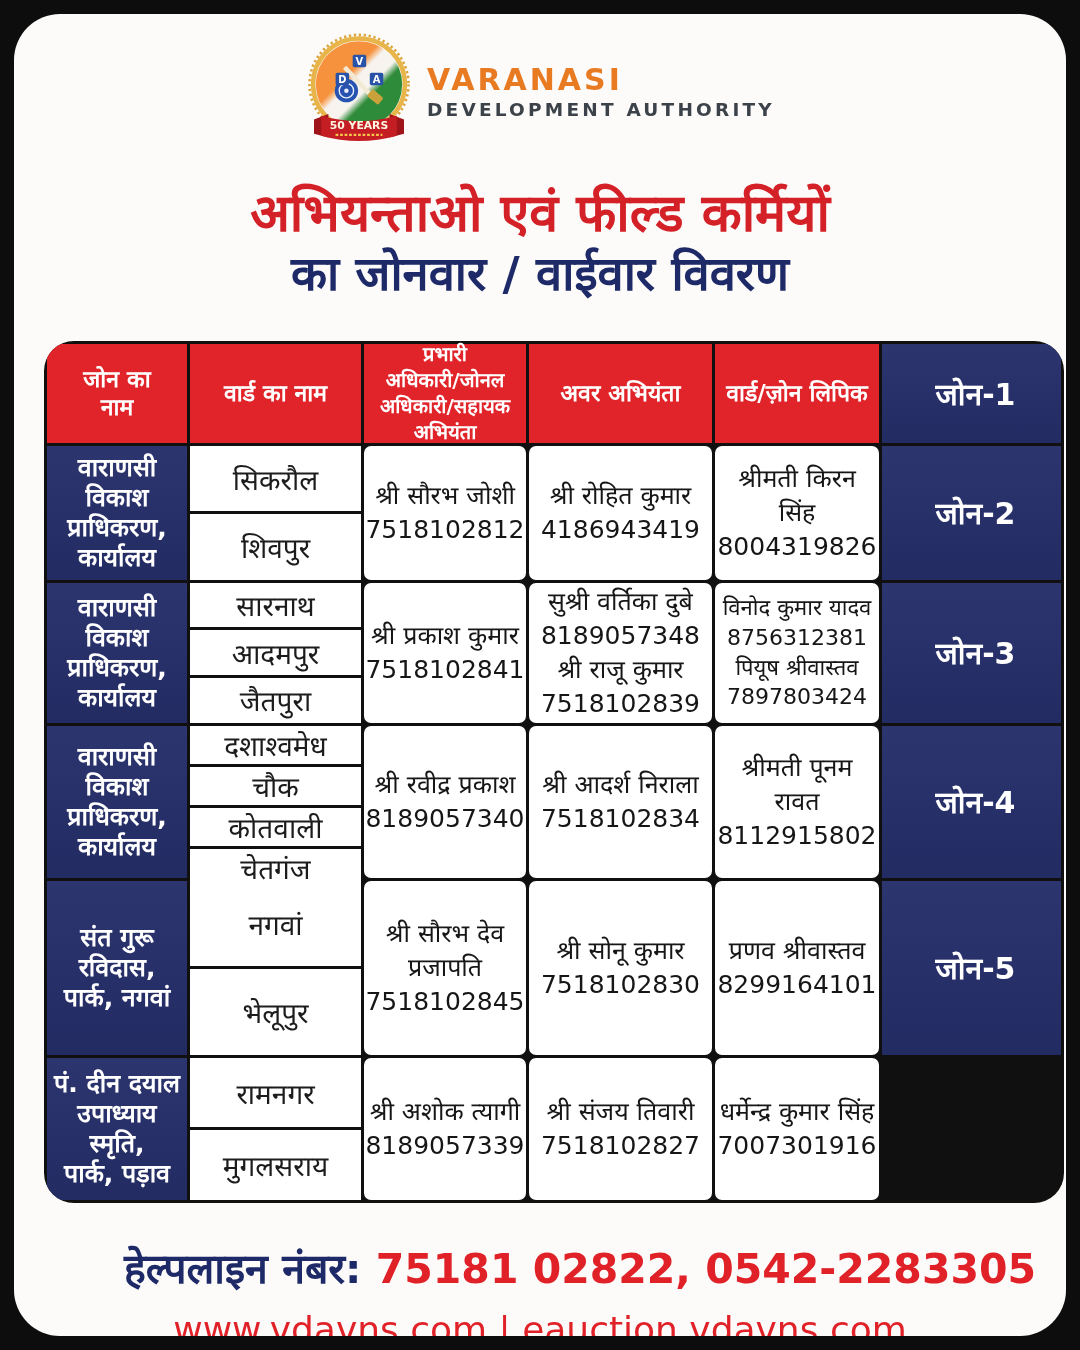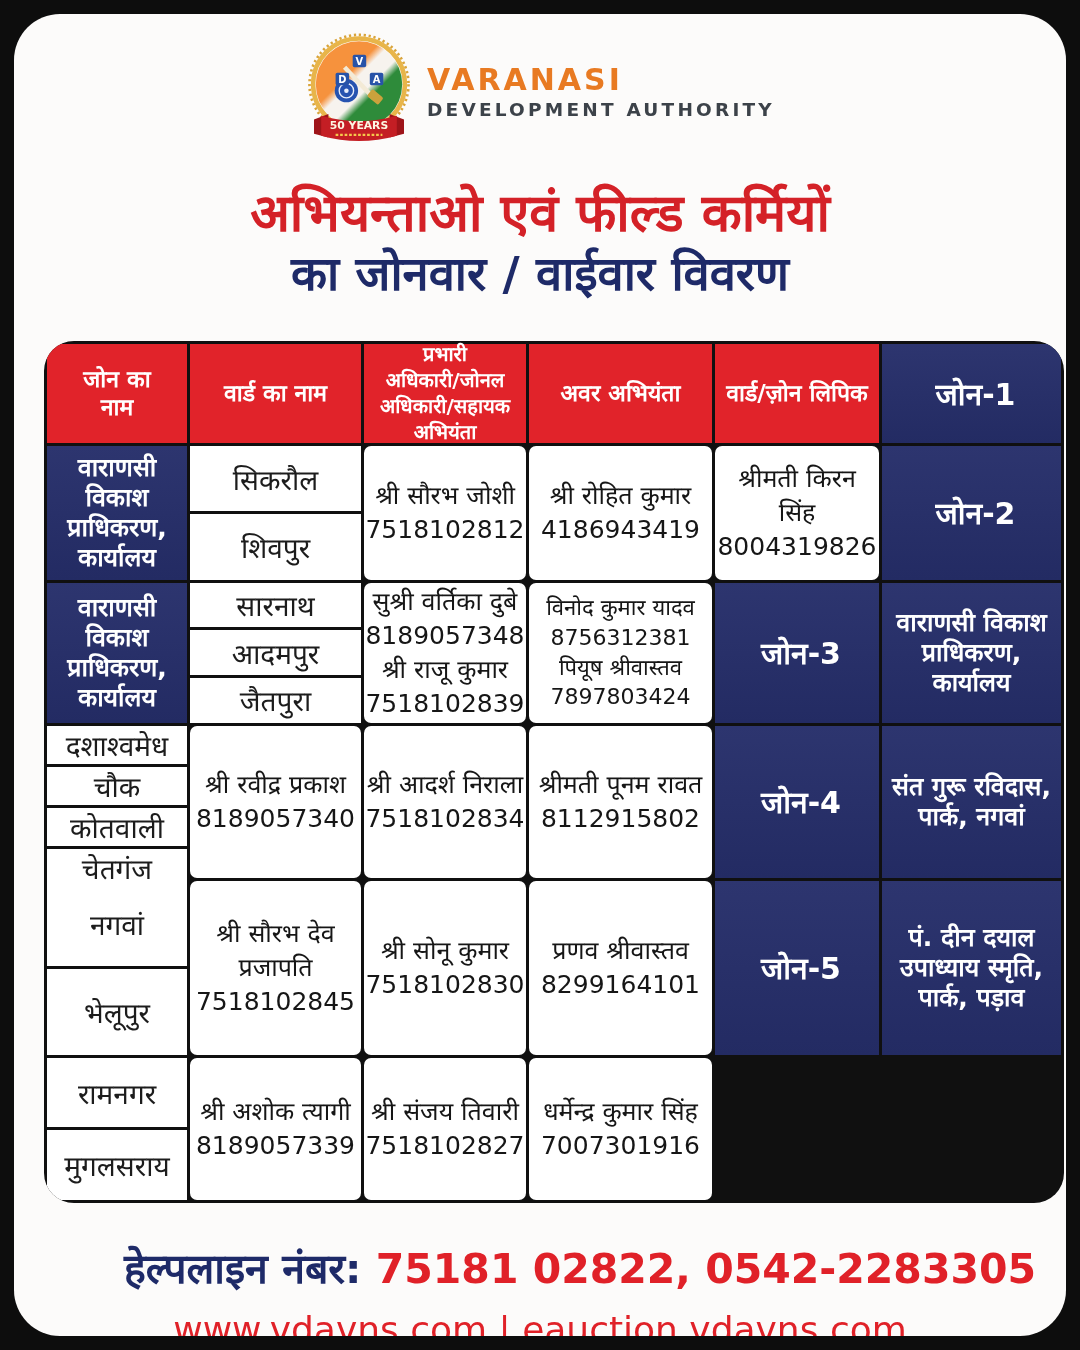--- a/index.html
+++ b/index.html
@@ -160,20 +160,22 @@
 
     <div class="cell zone-cell">जोन-2</div>
     <div class="cell office-cell">वाराणसी विकाश
 प्राधिकरण,
 कार्यालय</div>
     <div class="wards-cell">
       <div class="ward">सारनाथ</div>
       <div class="ward">आदमपुर</div>
       <div class="ward">जैतपुरा</div>
     </div>
+    <div class="cell person-cell">श्री प्रकाश कुमार
+7518102841</div>
     <div class="cell person-cell">सुश्री वर्तिका दुबे
 8189057348
 श्री राजू कुमार
 7518102839</div>
     <div class="cell person-cell" style="font-size:22px;">विनोद कुमार यादव
 8756312381
 पियूष श्रीवास्तव
 7897803424</div>
 
     <div class="cell zone-cell">जोन-3</div>

